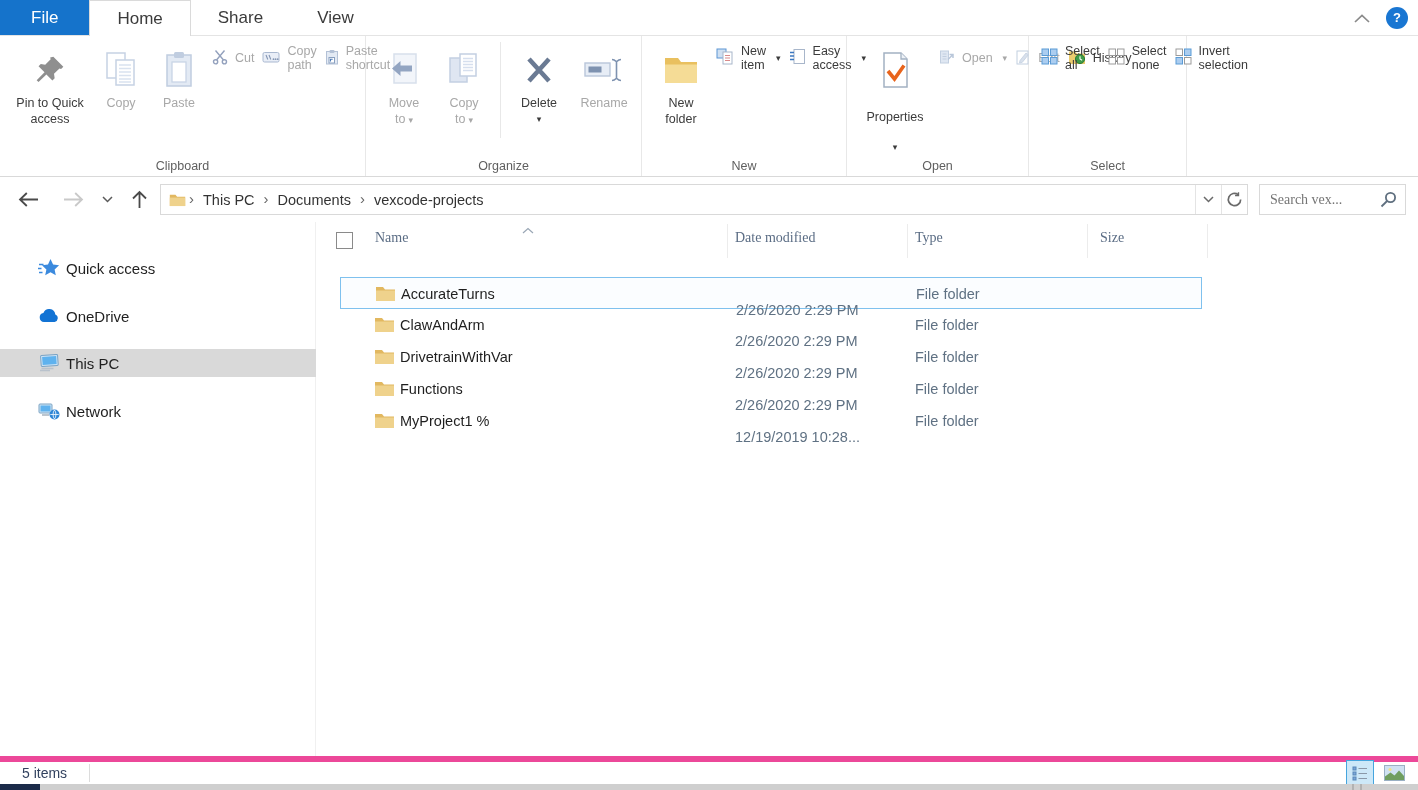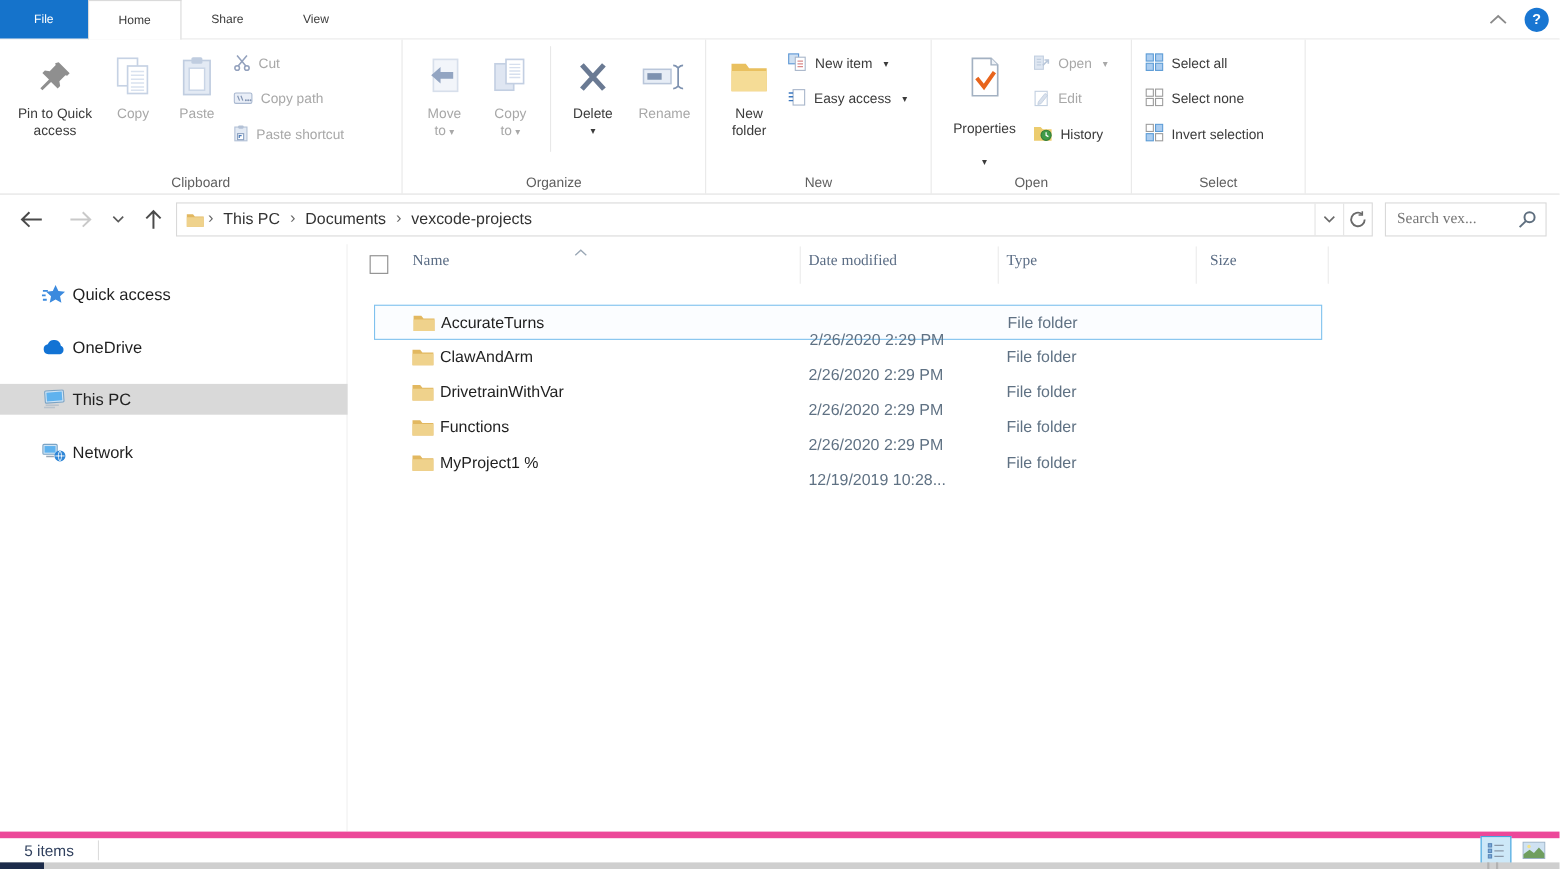--- a/index.html
+++ b/index.html
@@ -2,39 +2,39 @@
 <html><head>
 <meta charset="utf-8">
 <style>
   * { box-sizing: border-box; }
   body { margin:0; font-family:"Liberation Sans", sans-serif; background:#fff; }
   .window { position:relative; width:1418px; height:790px; background:#fff; overflow:hidden; }
 
   
   .tabbar { position:absolute; top:0; left:0; right:0; height:36px; background:#fff;
             border-bottom:1px solid #e4e4e4; display:flex; align-items:stretch; }
-  .tab { padding:0 27px; display:flex; align-items:center; font-size:11px; color:#3b3b3b; cursor:default; }
+  .tab { padding:0 27px; display:flex; align-items:center; font-size:17px; color:#3b3b3b; cursor:default; }
   .tab.file { background:#1573cb; color:#fff; padding:0 31px; }
   .tab.active { background:#fff; border:1px solid #dadada; border-bottom:none; margin-bottom:-1px; z-index:2; }
   .tabbar-right { margin-left:auto; display:flex; align-items:center; gap:16px; padding-right:10px; }
   .help-badge { width:22px; height:22px; border-radius:50%; background:#1976d2; color:#fff;
                 font-size:13px; font-weight:bold; display:flex; align-items:center; justify-content:center; }
 
   
   .ribbon { position:absolute; top:36px; left:0; right:0; height:141px; background:#fff;
             border-bottom:1px solid #d9d9d9; display:flex; }
   .rgroup { position:relative; height:100%; border-right:1px solid #e8e8e8; display:flex;
             align-items:flex-start; padding:0 6px 22px 8px; flex:0 0 auto; }
   .rgroup-label { position:absolute; bottom:3px; left:0; right:0; text-align:center;
                   font-size:12.5px; color:#5f5f5f; }
   .btn-large { display:flex; flex-direction:column; align-items:center; padding-top:8px;
                font-size:12.5px; line-height:1.25; text-align:center; color:#3b3b3b; flex:0 0 auto; }
   .btn-large .ic { height:52px; display:flex; align-items:center; justify-content:center; }
   .btn-large .lbl { display:block; }
-  .smallcol { display:flex; flex-direction:column; padding-top:10px; flex:0 0 auto; }
+  .smallcol { display:flex; flex-direction:row; padding-top:10px; flex:0 0 auto; }
   .btn-small { display:flex; align-items:center; gap:7px; font-size:12.5px; color:#3b3b3b;
                height:24px; margin-bottom:8px; padding:0 4px; }
   .disabled, .disabled .lbl { color:#a8a8a8; }
   .caret { font-size:9px; margin-left:3px; color:inherit; }
   .caret-below { font-size:9px; margin-top:2px; }
   .vdiv { width:1px; background:#e8e8e8; height:96px; margin:6px 6px 0; flex:0 0 auto; }
   .w84{width:84px;} .w58{width:58px;} .w60{width:60px;} .w64{width:64px;} .w66{width:66px;}
   .w62{width:62px;} .w80{width:80px;gap:14px;}
   .narrow { width:50px; margin:0 auto; }
 

